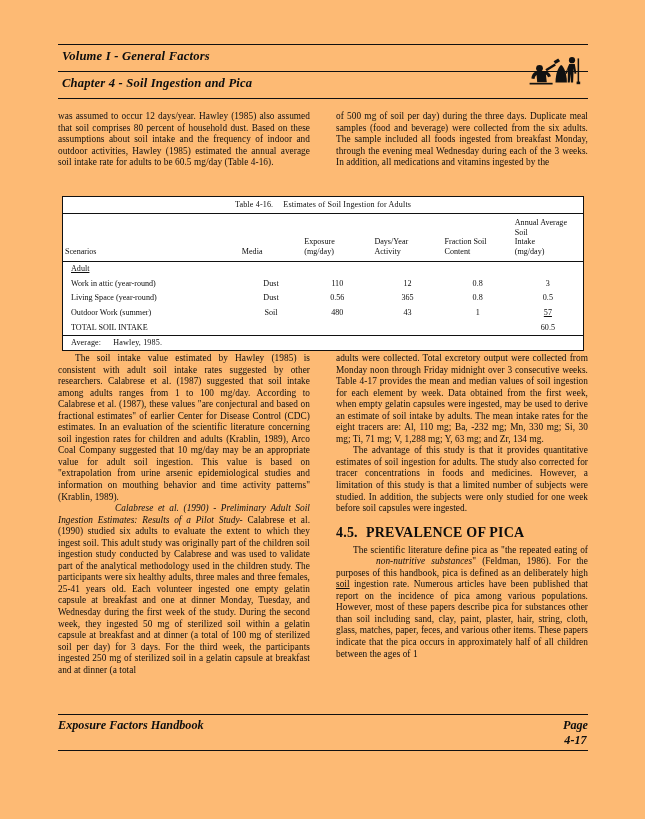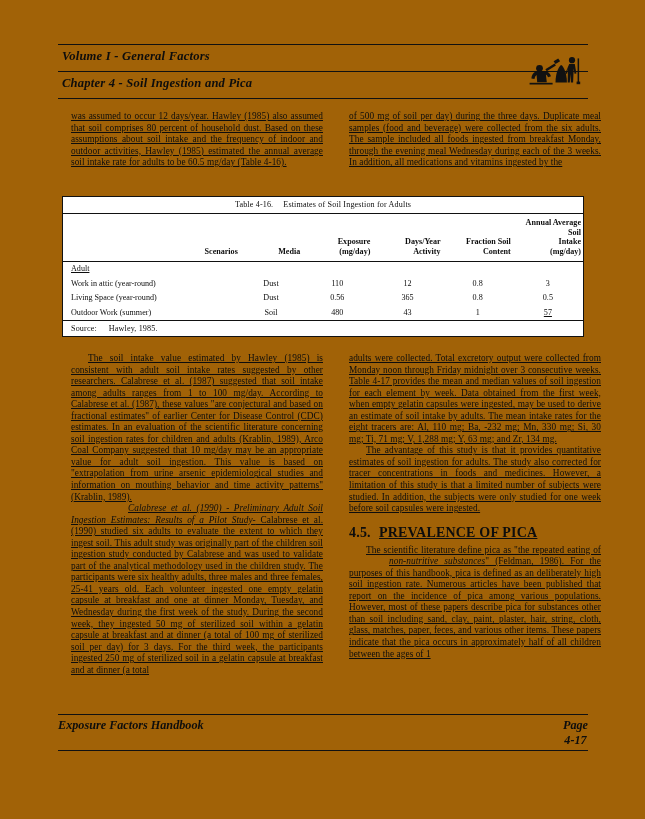--- a/index.html
+++ b/index.html
@@ -14,21 +14,21 @@
     overflow: hidden;
     font-family: "Liberation Serif", "DejaVu Serif", serif;
     color: #0d0d0d;
     position: relative;
   }
   .page {
     position: absolute;
     left: 0; top: 0;
     width: 645px;
     height: 819px;
-    background: #a16207;
+    background: #fdba74;
   }
   
   .header {
     position: absolute;
     left: 58px;
     top: 44px;
     width: 530px;
   }
   .hdr-rule {
     border-top: 1.6px solid #111;
@@ -51,24 +51,23 @@
   .hdr-logo {
     position: absolute;
     right: 2px;
     top: -16px;
     width: 58px;
     height: 30px;
   }
   
   .cols {
     position: absolute;
-    left: 71px;
+    left: 58px;
     top: 111px;
     width: 530px;
-    text-decoration: underline;
   }
   .colrow {
     display: flex;
     justify-content: space-between;
   }
   .col {
     width: 252px;
   }
   p.body {
     margin: 0 0 0 0;
@@ -106,22 +105,22 @@
     border-bottom: 1.1px solid #111;
     letter-spacing: 0.15px;
   }
   .tbl-caption .capnum { margin-right: 10px; }
   table.data {
     width: 100%;
     border-collapse: collapse;
     font-size: 8.1px;
   }
   table.data th {
-    font-weight: bold;
-    text-align: right;
+    font-weight: normal;
+    text-align: left;
     vertical-align: bottom;
     padding: 3px 2px 4px 2px;
     line-height: 9.6px;
     border-bottom: 1.1px solid #111;
   }
   table.data th.scen {
     vertical-align: bottom;
     height: 40px;
   }
   table.data td {
@@ -284,24 +283,32 @@
           <td>0.5</td>
         </tr>
         <tr>
           <td class="lbl">Outdoor Work (summer)</td>
           <td>Soil</td>
           <td>480</td>
           <td>43</td>
           <td>1</td>
           <td class="sub-total">57</td>
         </tr>
+        <tr>
+          <td class="lbl">TOTAL SOIL INTAKE</td>
+          <td></td>
+          <td></td>
+          <td></td>
+          <td></td>
+          <td>60.5</td>
+        </tr>
       </tbody>
     </table>
     <div class="src">
-      <span class="slabel">Source:</span><span>Hawley, 1985.</span>
+      <span class="slabel">Average:</span><span>Hawley, 1985.</span>
     </div>
   </div>
 
   <div class="cols" style="top:353px;">
     <div class="colrow">
 
       <div class="col">
         <p class="body ind">The soil intake value estimated by Hawley (1985) is consistent with adult soil intake rates suggested by other researchers.  Calabrese et al. (1987) suggested that soil intake among adults ranges from 1 to 100 mg/day.  According to Calabrese et al. (1987), these values "are conjectural and based on fractional estimates" of earlier Center for Disease Control (CDC) estimates.  In an evaluation of the scientific literature concerning soil ingestion rates for children and adults (Krablin, 1989), Arco Coal Company suggested that 10 mg/day may be an appropriate value for adult soil ingestion.  This value is based on "extrapolation from urine arsenic epidemiological studies and information on mouthing behavior and time activity patterns" (Krablin, 1989).</p>
         <p class="body ind"><span class="ital">Calabrese et al. (1990) - Preliminary Adult Soil Ingestion Estimates: Results of a Pilot Study-</span><span> Calabrese et al. (1990) studied six adults to evaluate the extent to which they ingest soil. This adult study was originally part of the children soil ingestion study conducted by Calabrese and was used to validate part of the analytical methodology used in the children study.  The participants were six healthy adults, three males and three females, 25-41 years old.  Each volunteer ingested one empty gelatin capsule at breakfast and one at dinner Monday, Tuesday, and Wednesday during the first week of the study.  During the second week, they ingested 50 mg of sterilized soil within a gelatin capsule at breakfast and at dinner (a total of 100 mg of sterilized soil per day) for 3 days.  For the third week, the participants ingested 250 mg of sterilized soil in a gelatin capsule at breakfast and at dinner (a total</span></p>
       </div>

